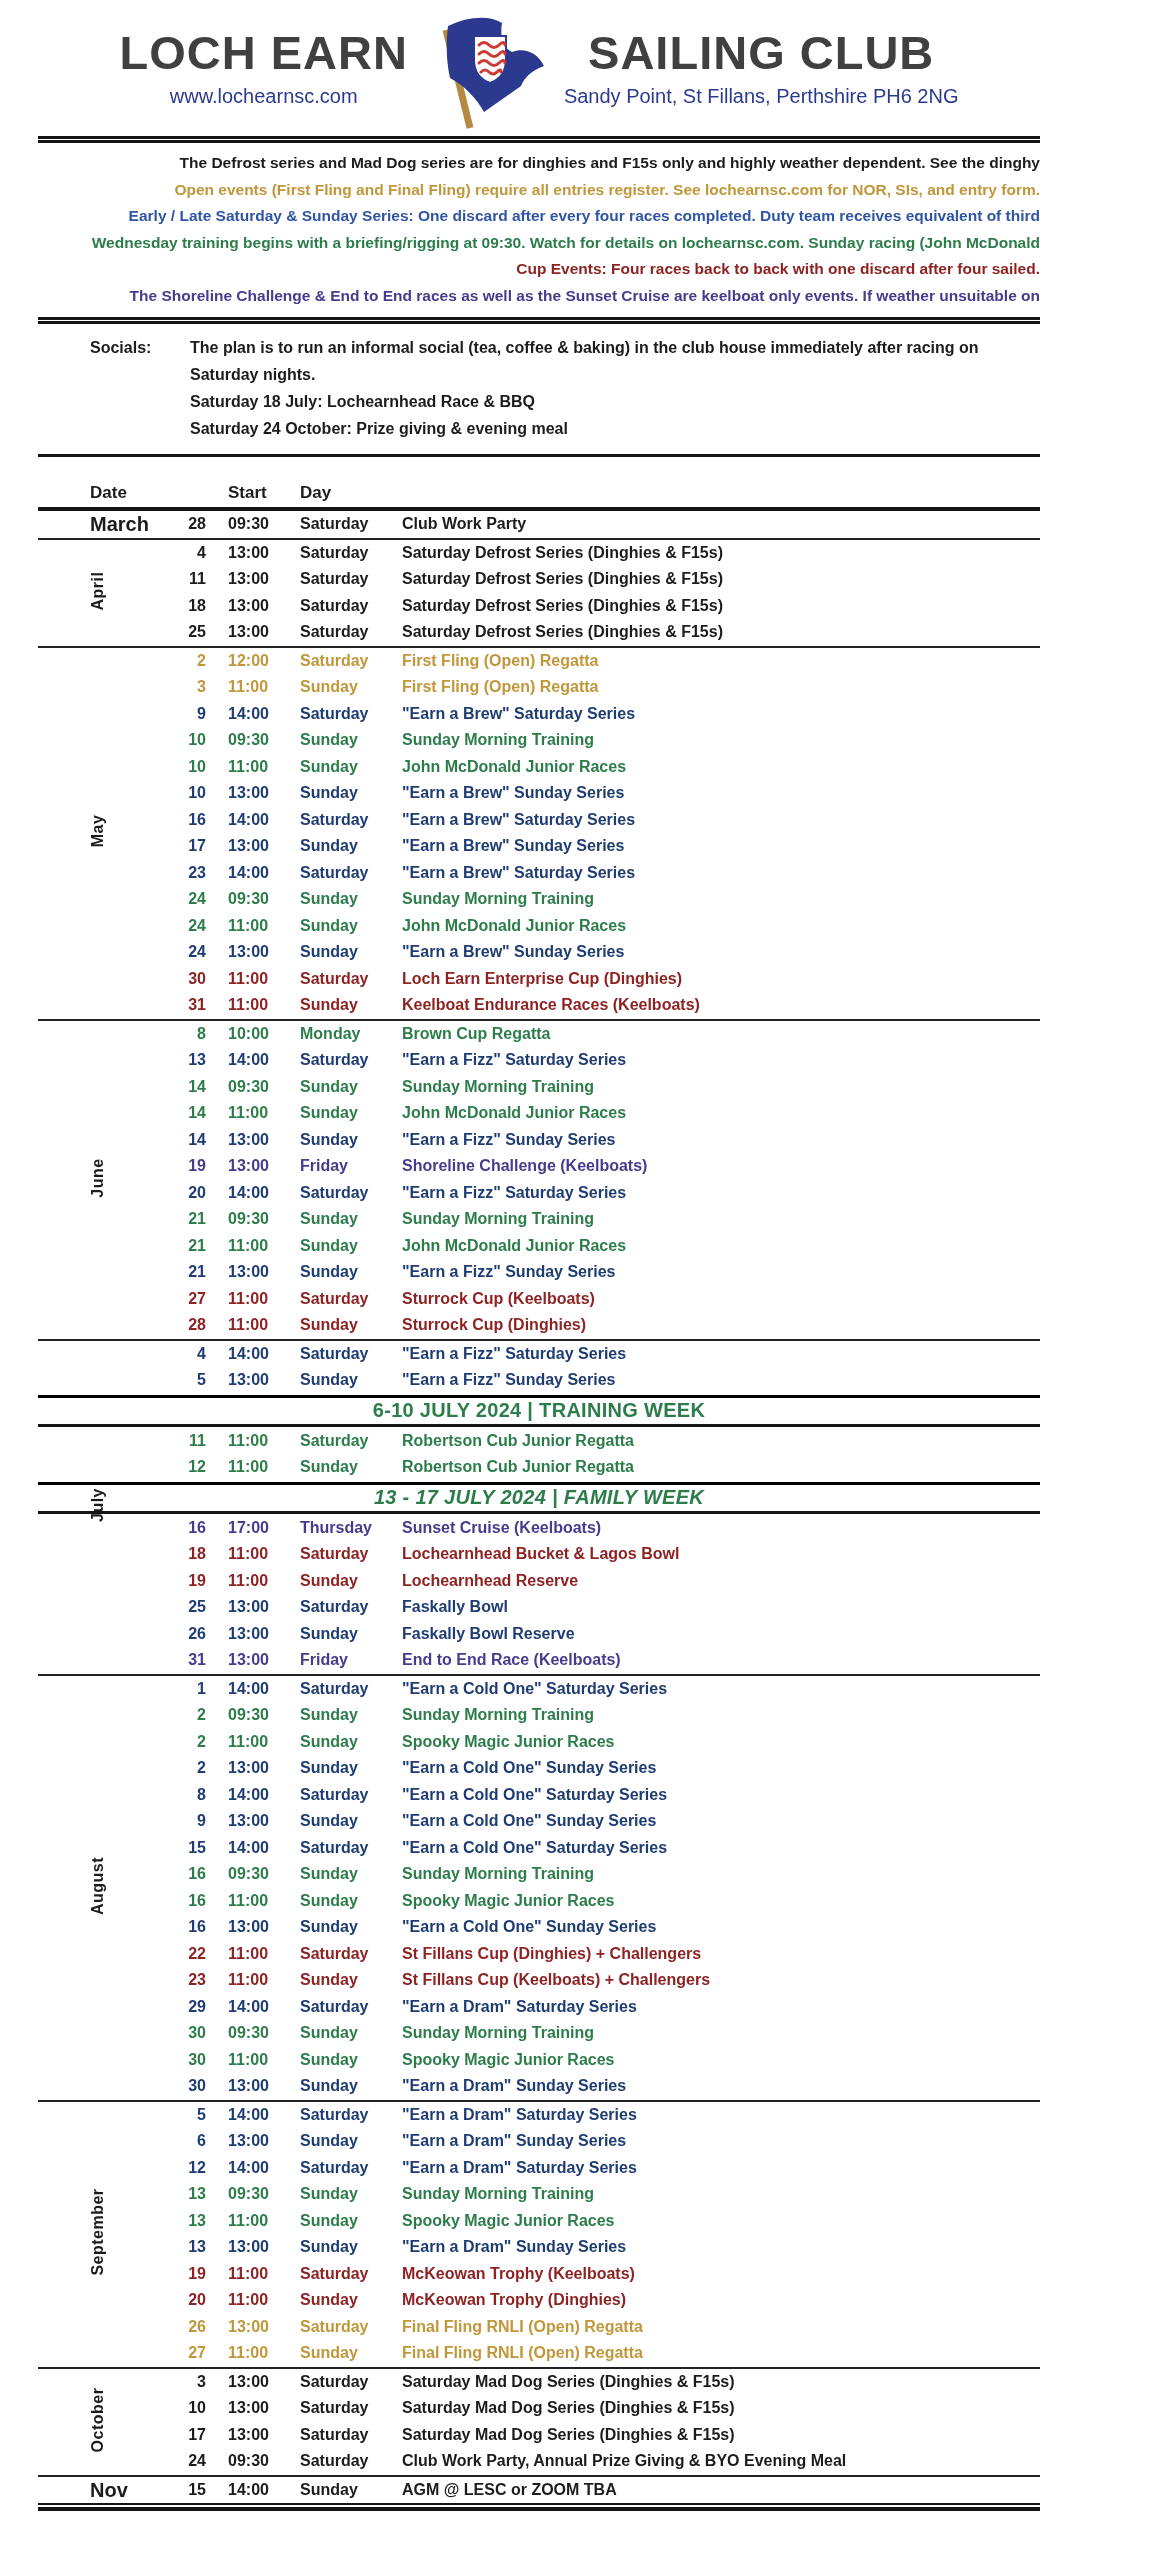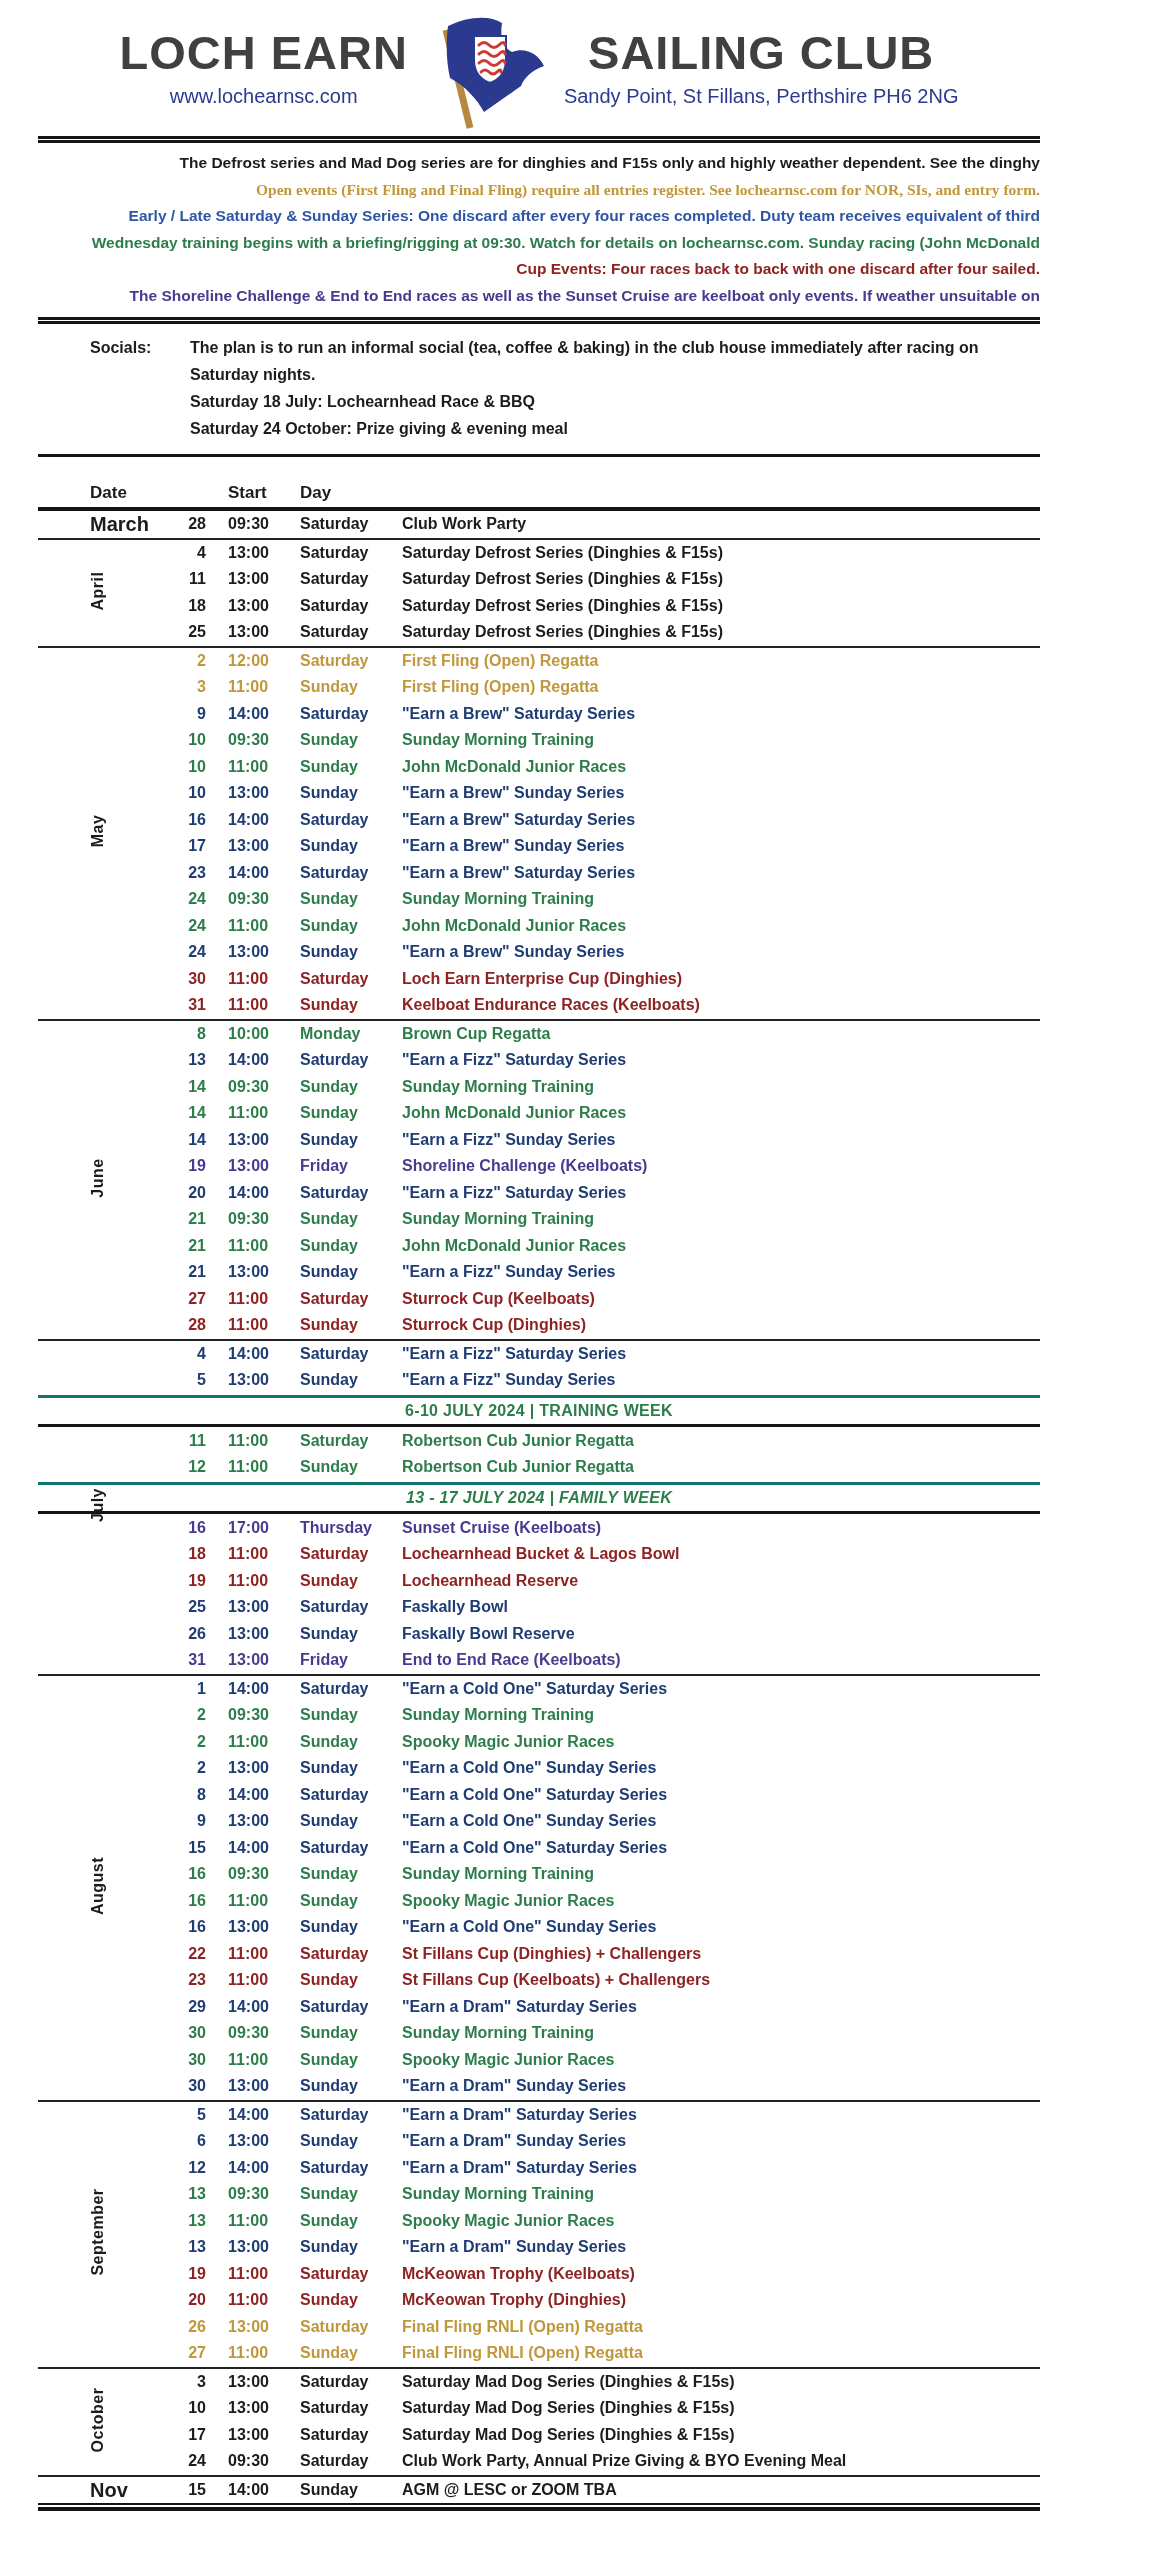--- a/index.html
+++ b/index.html
@@ -116,28 +116,28 @@
     height: 26.5px;
     font-size: 16px;
     white-space: nowrap;
   }
   .cell-daynum { grid-column: 2; text-align: right; padding-right: 22px; }
   .cell-time   { grid-column: 3; }
   .cell-day    { grid-column: 4; }
   .cell-event  { grid-column: 5; padding-left: 2px; }
 
   .banner-row {
-    border-top: 3px solid #0f766e;
+    border-top: 3px solid #000000;
     border-bottom: 3px solid #141414;
     height: 32px;
     margin: 1px 0;
     display: flex;
     align-items: center;
     justify-content: center;
-    font-size: 16px;
+    font-size: 20px;
     letter-spacing: 0.3px;
   }
   .schedule-bottom {
     border-top: 2px solid #141414;
     border-bottom: 4px solid #141414;
     height: 8px;
   }
 </style>
 </head>
 <body>
@@ -168,21 +168,21 @@
           <div class="club-name">SAILING CLUB</div>
           <div class="club-sub">Sandy Point, St Fillans, Perthshire PH6 2NG</div>
         </div>
       </div>
     </header>
 
     <div class="double-rule"></div>
 
     <section class="notices" id="notices">
         <div class="notice-line" style="color: rgb(28, 28, 28);">The Defrost series and Mad Dog series are for dinghies and F15s only and highly weather dependent. See the dinghy</div>
-        <div class="notice-line" style="color: rgb(192, 151, 58); font-family: Liberation Serif, serif;">Open events (First Fling and Final Fling) require all entries register. See lochearnsc.com for NOR, SIs, and entry form.</div>
+        <div class="notice-line" style="color: rgb(192, 151, 58);">Open events (First Fling and Final Fling) require all entries register. See lochearnsc.com for NOR, SIs, and entry form.</div>
         <div class="notice-line" style="color: rgb(47, 85, 164);">Early / Late Saturday &amp; Sunday Series: One discard after every four races completed. Duty team receives equivalent of third</div>
         <div class="notice-line" style="color: rgb(45, 125, 75);">Wednesday training begins with a briefing/rigging at 09:30. Watch for details on lochearnsc.com. Sunday racing (John McDonald</div>
         <div class="notice-line" style="color: rgb(142, 35, 35);">Cup Events: Four races back to back with one discard after four sailed.</div>
         <div class="notice-line" style="color: rgb(72, 58, 142);">The Shoreline Challenge &amp; End to End races as well as the Sunset Cruise are keelboat only events. If weather unsuitable on</div>
       </section>
 
     <div class="double-rule"></div>
 
     <section class="socials">
       <div class="socials-label">Socials:</div>

